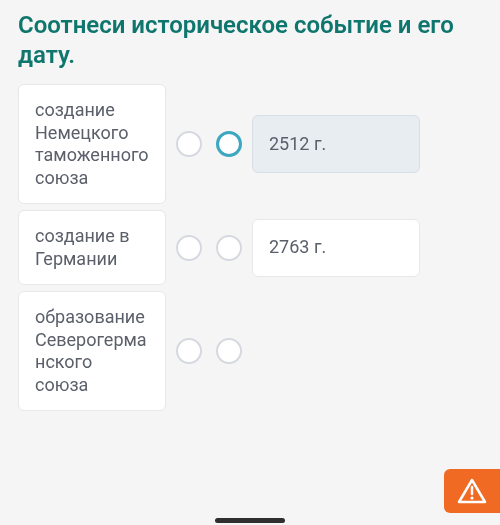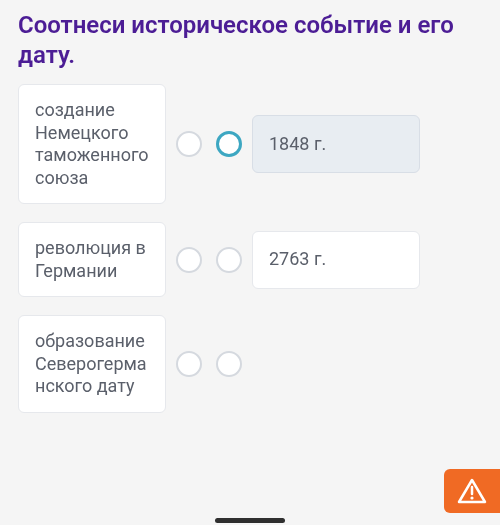--- a/index.html
+++ b/index.html
@@ -10,28 +10,28 @@
     height: 525px;
     overflow: hidden;
     position: relative;
   }
   .container {
     padding: 10px 18px 0 18px;
   }
   .title {
     font-size: 24px;
     font-weight: 600;
-    color: #4c1d95;
+    color: #0f766e;
     line-height: 1.25;
     margin-bottom: 14px;
   }
   .rows {
     display: flex;
     flex-direction: column;
-    gap: 18px;
+    gap: 6px;
   }
   .row {
     display: flex;
     align-items: center;
     gap: 0;
   }
   .left-card, .right-card {
     background: #fff;
     border: 1px solid #e6e8ec;
     border-radius: 6px;
@@ -109,40 +109,40 @@
 
     <div class="row">
       <div class="left-card">
         <span>создание Немецкого таможенного союза</span>
       </div>
       <div class="connector-group">
         <div class="dot"></div>
         <div class="dot active"></div>
       </div>
       <div class="right-card selected">
-        <span>1848 г.</span>
+        <span>2512 г.</span>
       </div>
     </div>
 
     <div class="row">
       <div class="left-card">
-        <span>революция в Германии</span>
+        <span>создание в Германии</span>
       </div>
       <div class="connector-group">
         <div class="dot"></div>
         <div class="dot"></div>
       </div>
       <div class="right-card">
         <span>2763 г.</span>
       </div>
     </div>
 
     <div class="row">
       <div class="left-card">
-        <span>образование Северогерманского дату</span>
+        <span>образование Северогерманского союза</span>
       </div>
       <div class="connector-group">
         <div class="dot"></div>
         <div class="dot"></div>
       </div>
     </div>
 
   </div>
 </div>
 

